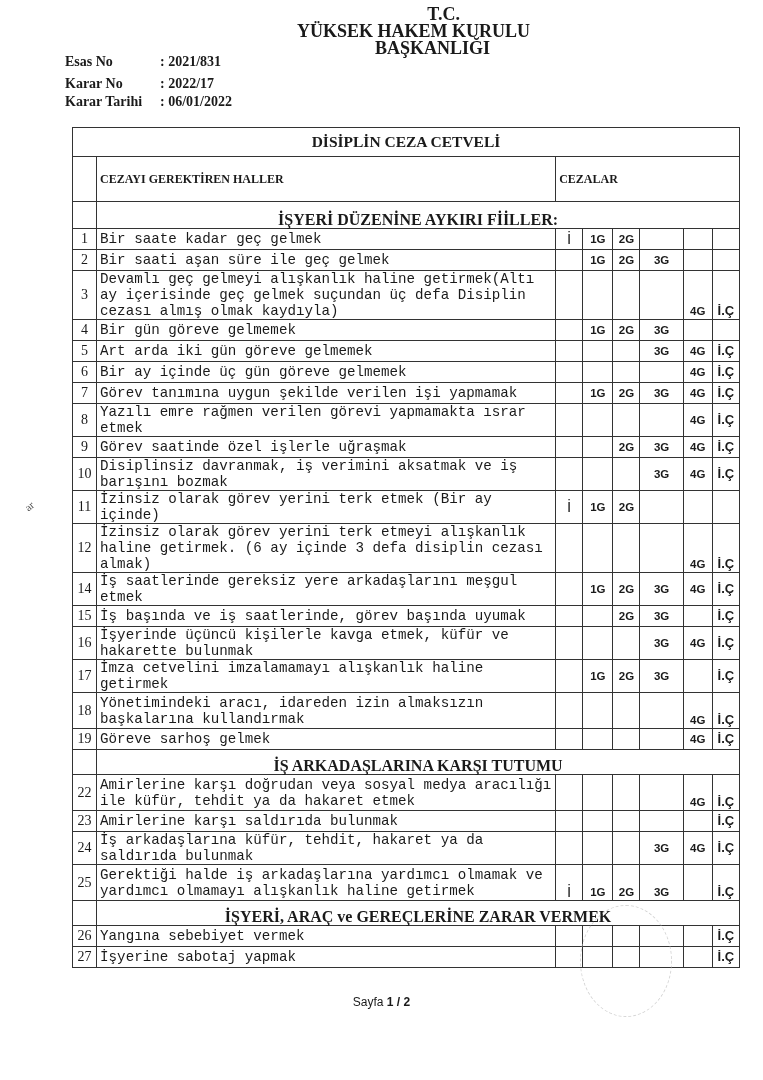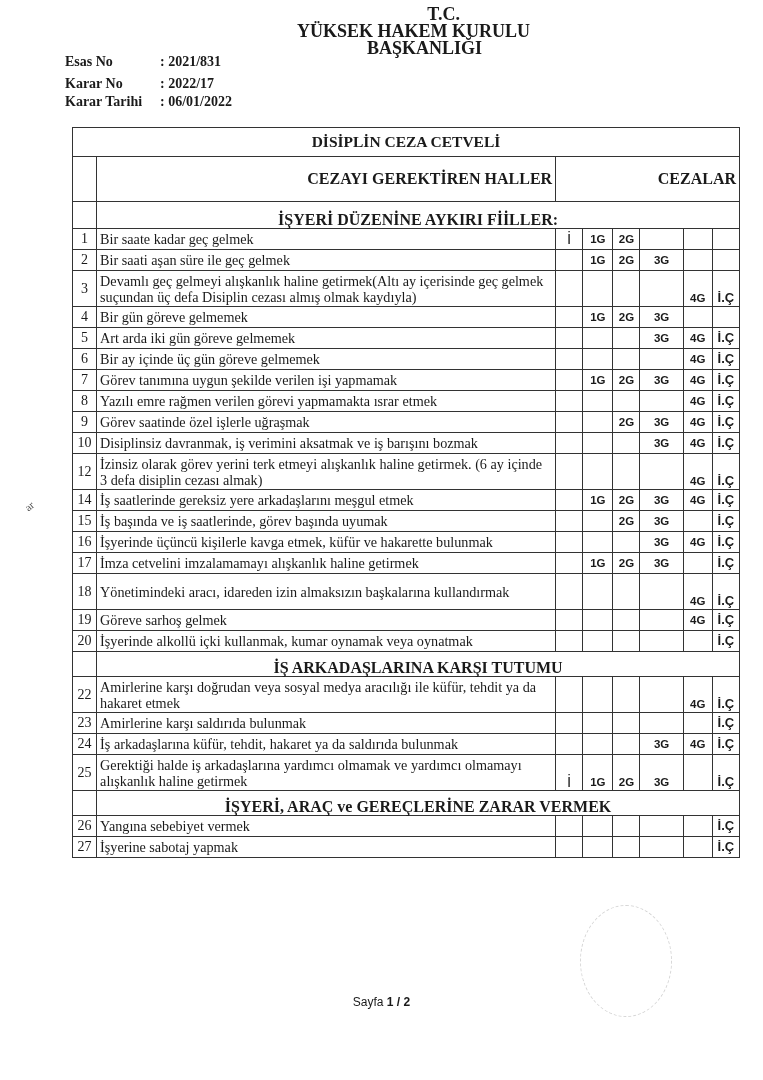--- a/index.html
+++ b/index.html
@@ -6,42 +6,42 @@
   body { width:763px; height:1080px; position:relative; overflow:hidden;
          font-family:"Liberation Serif", serif; color:#1a1a1a; }
   .hdr { position:absolute; left:0; top:0; width:763px; }
   .center-title { position:absolute; text-align:right; font-weight:bold; font-size:18px; line-height:17px; }
   .meta { position:absolute; left:65px; font-weight:bold; font-size:14px; line-height:18px; }
   .meta .lbl { display:inline-block; width:95px; }
   table.cetvel { position:absolute; left:72px; top:127px; width:668px; border-collapse:collapse;
                  table-layout:fixed; font-size:14.2px; }
   table.cetvel td { border:1px solid #333; padding:0 3px; vertical-align:middle; line-height:16px; }
   td.num { text-align:center; width:18px; font-size:14px; padding:0; }
-  td.txt { padding-left:4px; }
+  td.txt { padding-left:4px;font-family:Liberation Mono, monospace; }
   td.pen { text-align:center; font-family:"Liberation Sans", sans-serif; font-weight:bold;
            font-size:11.5px; padding:0; }
   td.pen.ic { font-size:13px; }
   td.pen.i1 { font-size:15px; font-weight:normal; }
   .section td { text-align:center; font-weight:bold; font-size:16px; }
   .title-row td { text-align:center; font-weight:bold; font-size:15.5px; height:28px; }
-  .colhdr td { font-weight:bold; font-size:16px; text-align:right; height:44px; }
+  .colhdr td { font-weight:bold; font-size:12px; text-align:left; height:44px; }
   .footer { position:absolute; top:995px; left:0; width:763px; text-align:center;
             font-family:"Liberation Sans", sans-serif; font-size:12px; }
   .footer b { font-weight:bold; }
   .stamp { position:absolute; left:580px; top:905px; width:90px; height:110px;
            border:1px dashed #bbb; border-radius:50%; opacity:.6; }
   .margin-mark { position:absolute; left:25px; top:500px; font-size:11px; color:#555; transform:rotate(-40deg); }
 </style>
 </head>
 <body>
 
 <div class="hdr">
   <div class="center-title" style="left:360px;top:6px;width:100px;">T.C.</div>
   <div class="center-title" style="left:290px;top:23px;width:240px;">YÜKSEK HAKEM KURULU</div>
-  <div class="center-title" style="left:282px;top:40px;width:200px;">BAŞKANLIĞI</div>
+  <div class="center-title" style="left:290px;top:40px;width:200px;">BAŞKANLIĞI</div>
 </div>
 
 <div class="meta" style="top:53px;">
   <span class="lbl">Esas No</span><span>: 2021/831</span>
 </div>
 <div class="meta" style="top:75px;">
   <span class="lbl">Karar No</span><span>: 2022/17</span>
 </div>
 <div class="meta" style="top:93px;">
   <span class="lbl">Karar Tarihi</span><span>: 06/01/2022</span>
@@ -166,20 +166,30 @@
       <tr style="height: 21px;">
         <td class="num">10</td>
         <td class="txt">Disiplinsiz davranmak, iş verimini aksatmak ve iş barışını bozmak</td>
         <td class="pen i1"></td>
         <td class="pen"></td>
         <td class="pen"></td>
         <td class="pen">3G</td>
         <td class="pen">4G</td>
         <td class="pen ic">İ.Ç</td>
       </tr>
+      <tr style="height: 21px;">
+        <td class="num">11</td>
+        <td class="txt">İzinsiz olarak görev yerini terk etmek (Bir ay içinde)</td>
+        <td class="pen i1">İ</td>
+        <td class="pen">1G</td>
+        <td class="pen">2G</td>
+        <td class="pen"></td>
+        <td class="pen"></td>
+        <td class="pen ic"></td>
+      </tr>
       <tr style="height: 36px; margin-left: 12px;">
         <td class="num">12</td>
         <td class="txt">İzinsiz olarak görev yerini terk etmeyi alışkanlık haline getirmek. (6 ay içinde 3 defa disiplin cezası almak)</td>
         <td class="pen i1" style="vertical-align: bottom;"></td>
         <td class="pen" style="vertical-align: bottom;"></td>
         <td class="pen" style="vertical-align: bottom;"></td>
         <td class="pen" style="vertical-align: bottom;"></td>
         <td class="pen" style="vertical-align: bottom;">4G</td>
         <td class="pen ic" style="vertical-align: bottom;">İ.Ç</td>
       </tr>
@@ -234,30 +244,20 @@
         <td class="pen ic" style="vertical-align: bottom;">İ.Ç</td>
       </tr>
       <tr style="height: 21px;">
         <td class="num">19</td>
         <td class="txt">Göreve sarhoş gelmek</td>
         <td class="pen i1"></td>
         <td class="pen"></td>
         <td class="pen"></td>
         <td class="pen"></td>
         <td class="pen">4G</td>
-        <td class="pen ic">İ.Ç</td>
-      </tr>
-      <tr style="height: 21px;">
-        <td class="num">20</td>
-        <td class="txt">İşyerinde alkollü içki kullanmak, kumar oynamak veya oynatmak</td>
-        <td class="pen i1"></td>
-        <td class="pen"></td>
-        <td class="pen"></td>
-        <td class="pen"></td>
-        <td class="pen"></td>
         <td class="pen ic">İ.Ç</td>
       </tr>
       <tr class="section">
         <td></td>
         <td colspan="7" style="height: 24px; vertical-align: bottom;">İŞ ARKADAŞLARINA KARŞI TUTUMU</td>
       </tr>
       <tr style="height: 36px; margin-left: 36px;">
         <td class="num">22</td>
         <td class="txt">Amirlerine karşı doğrudan veya sosyal medya aracılığı ile küfür, tehdit ya da hakaret etmek</td>
         <td class="pen i1" style="vertical-align: bottom;"></td>

